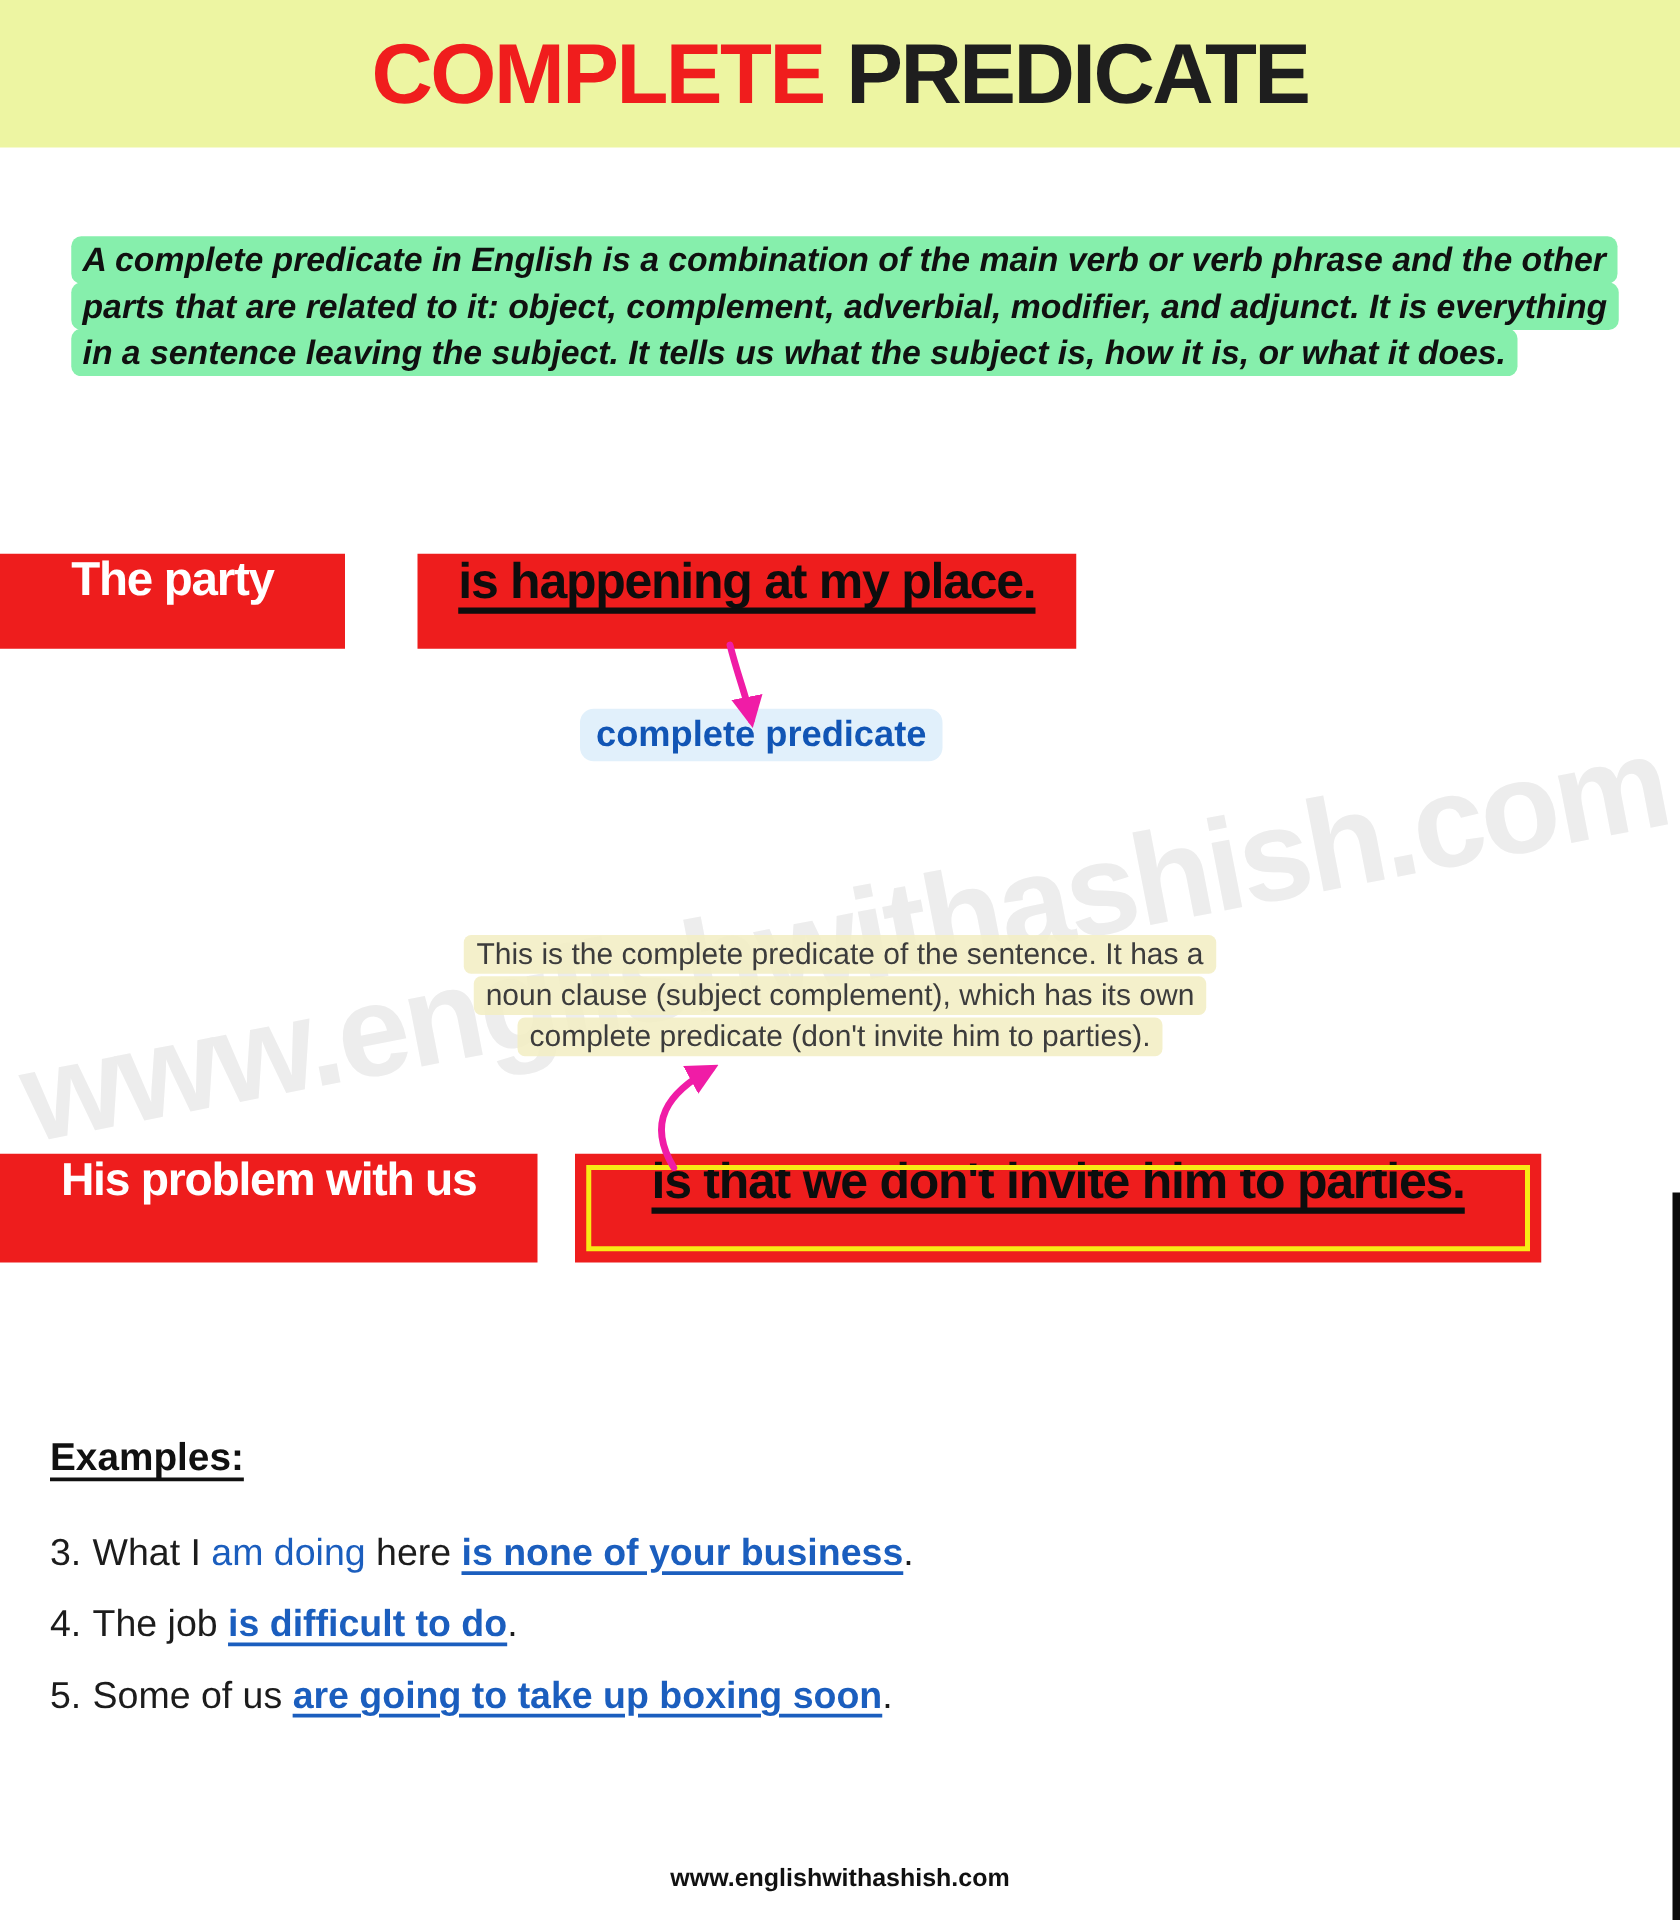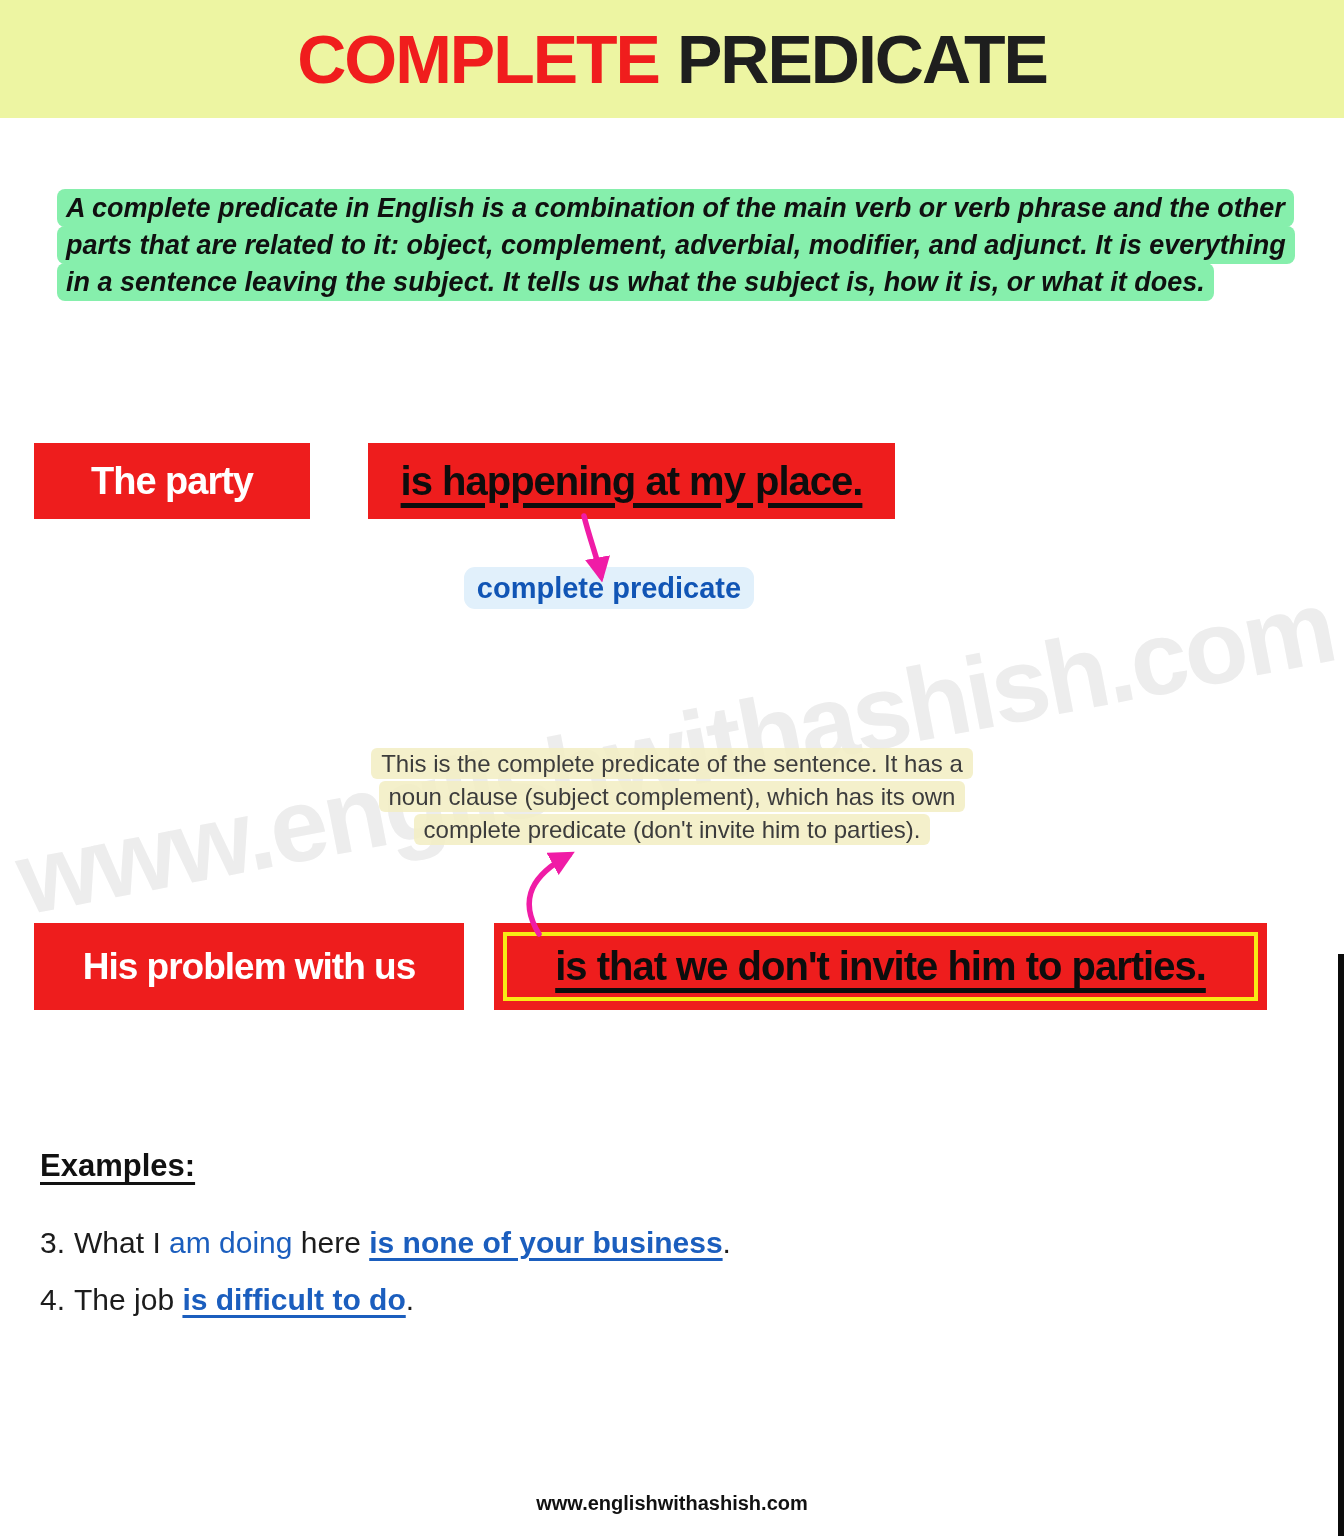--- a/index.html
+++ b/index.html
@@ -31,21 +31,21 @@
   .watermark {
     position:absolute; left:-25px; top:693px; width:1400px;
     text-align:center; white-space:nowrap;
     font-size:104px; font-weight:bold; letter-spacing:-3px;
     color:#ededed; transform:rotate(-11deg); z-index:1;
   }
 
   
   .red-box {
     position:absolute; background:#ee1d1d;
-    display:flex; align-items:center; justify-content:center;margin-left:34px;
+    display:flex; align-items:flex-start; justify-content:center;
   }
   .subject-text { color:#ffffff; font-weight:bold; white-space:nowrap; letter-spacing:-1px; }
   .predicate-text {
     color:#0d0d0d; font-weight:bold; white-space:nowrap; letter-spacing:-1px;
     text-decoration:underline; text-decoration-thickness:5px; text-underline-offset:8px;
   }
   .row1-subject   { left:0;     top:443px; width:276px; height:76px; }
   .row1-predicate { left:334px; top:443px; width:527px; height:76px; }
   .row1-subject .subject-text { font-size:38px; }
   .row1-predicate .predicate-text { font-size:40px; }
@@ -158,17 +158,20 @@
 
 <div class="examples">
   <h2 class="examples-heading">Examples:</h2>
 
   <div class="example-item">
     <span class="num">3.</span><span>What I </span><span class="verb-blue">am doing</span><span> here </span><span class="pred-blue">is none of your business</span><span>.</span>
   </div>
   <div class="example-item">
     <span class="num">4.</span><span>The job </span><span class="verb-blue"></span><span></span><span class="pred-blue">is difficult to do</span><span>.</span>
   </div>
+  <div class="example-item">
+    <span class="num">5.</span><span>Some of us </span><span class="verb-blue"></span><span></span><span class="pred-blue">are going to take up boxing soon</span><span>.</span>
+  </div>
 </div>
 
 <div class="footer">www.englishwithashish.com</div>
 
 <div class="right-strip"></div>
 
 </body></html>

